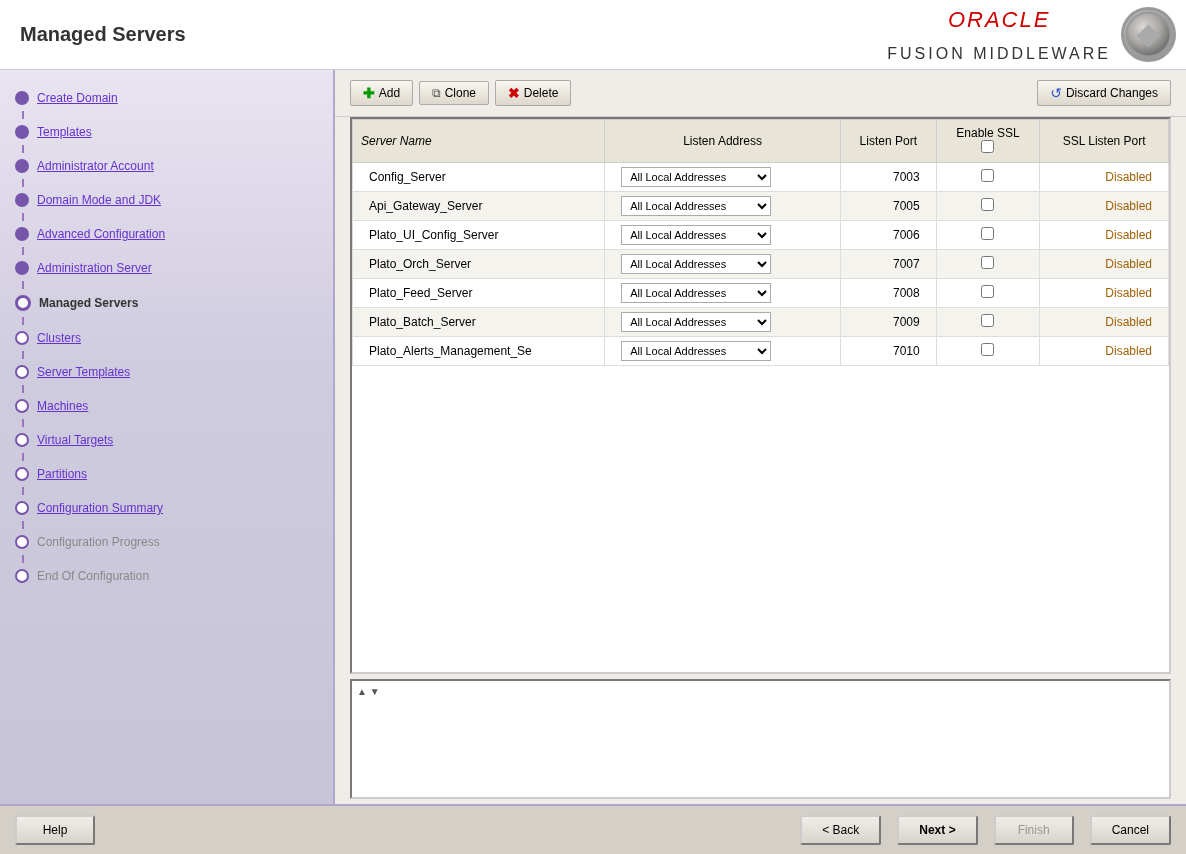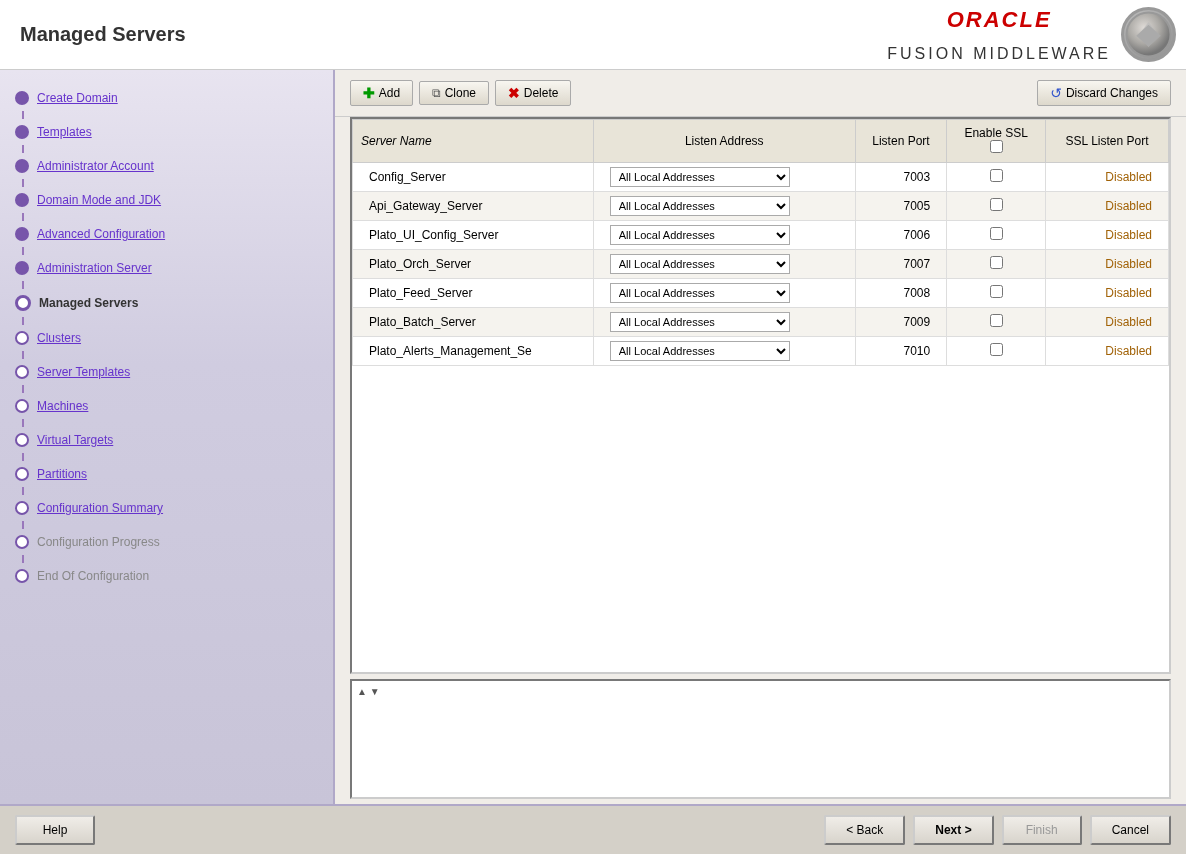--- a/index.html
+++ b/index.html
@@ -35,21 +35,21 @@
       gap: 10px;
     }
     .oracle-logo {
       display: flex;
       flex-direction: column;
       align-items: center;
     }
     .oracle-text {
       color: #cc0000;
       font-size: 22px;
-      font-weight: bold;
+      font-weight: normal;
       letter-spacing: 2px;
       font-style: italic;
     }
     .oracle-sub {
       color: #333;
       font-size: 16px;
       letter-spacing: 3px;
       font-weight: normal;
       margin-top: 12px;
     }
@@ -214,21 +214,21 @@
     .td-select-wrap {
       display: flex;
       align-items: center;
       gap: 2px;
     }
     .td-select {
       font-size: 11px;
       border: 1px solid #aaa;
       background: #fff;
       padding: 2px 4px;
-      width: 180px;
+      width: 150px;
     }
     .td-port {
       text-align: right;
     }
     .td-disabled {
       color: #a16207;
       text-align: right;
     }
     .td-checkbox {
       text-align: center;
@@ -267,21 +267,21 @@
       align-items: center;
       justify-content: space-between;
       padding: 0 15px;
       border-top: 2px solid #b0a8c8;
     }
     .footer-left {
       display: flex;
     }
     .footer-right {
       display: flex;
-      gap: 8px;
+      gap: 16px;
     }
     .footer-btn {
       padding: 6px 20px;
       border: 2px outset #ccc;
       background: linear-gradient(180deg, #f0ede8 0%, #d8d4cc 100%);
       cursor: pointer;
       font-size: 12px;
       border-radius: 2px;
       min-width: 80px;
       text-align: center;

